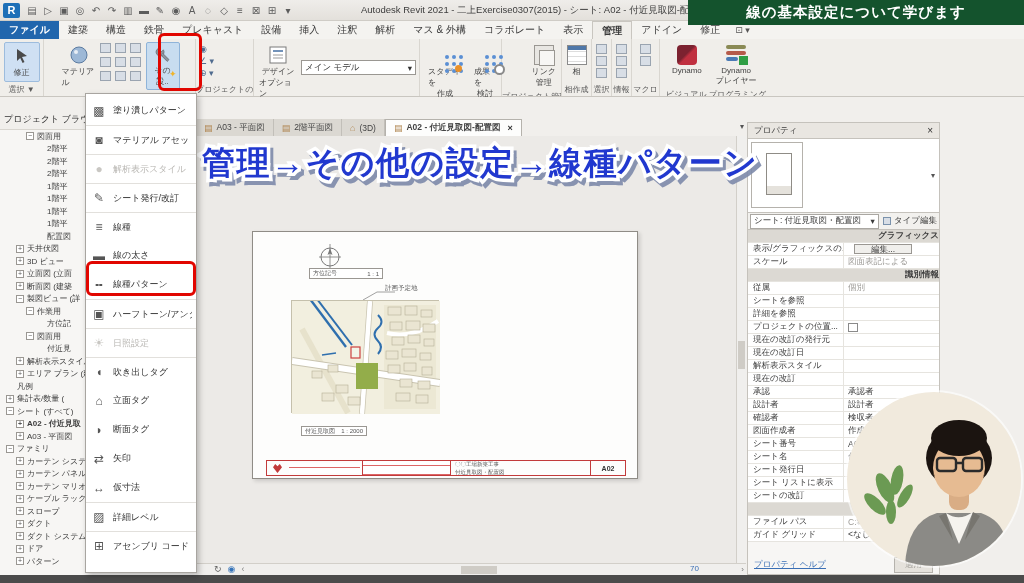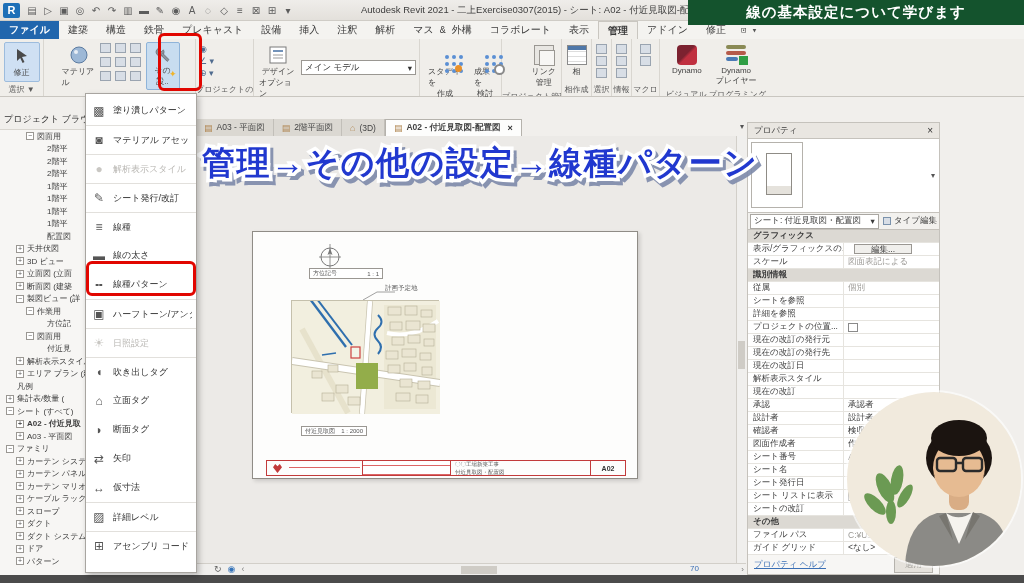--- a/index.html
+++ b/index.html
@@ -17,21 +17,21 @@
               color:#5c5c5c; font-size:10px; }
   #title-text { margin-left:64px; color:#3c3c3c; }
 
   
   #banner { position:absolute; right:0; top:0; width:336px; height:25px; background:#14532d; z-index:30;
             display:flex; align-items:center; justify-content:center; }
   #banner span { color:#fff; font-size:14.5px; font-weight:bold; letter-spacing:1px; }
 
   
   #tabbar { position:absolute; left:0; top:21px; width:1024px; height:18px; background:#f4f3f0;
-            display:flex; align-items:stretch; font-size:10px;font-family:Liberation Mono, monospace; }
+            display:flex; align-items:stretch; font-size:10px; }
   .tab { padding:0 9px; display:flex; align-items:center; color:#3b3b3b; }
   .tab.f-file { background:#2166ad; color:#fff; font-weight:bold; }
   .tab.f-active { background:#f0eeea; border:1px solid #c9c6c0; border-bottom:none; font-weight:bold; }
   #tab-overflow { display:flex; align-items:center; gap:1px; padding:0 6px; color:#555; font-size:9px; }
 
   
   #ribbon { position:absolute; left:0; top:39px; width:1024px; height:58px; background:#f0eeea;
             border-bottom:1px solid #c9c6c0; display:flex; }
   .rpanel { position:relative; height:100%; border-right:1px solid #d9d6d0; display:flex; flex-direction:column; }
   .rpanel-body { flex:1; display:flex; align-items:flex-start; padding:3px 3px 0 3px; gap:2px; }
@@ -155,21 +155,21 @@
   #sel-combo { flex:1; height:15px; margin:1px 2px; background:#fff; border:1px solid #aaa7a2; display:flex;
                align-items:center; justify-content:space-between; padding:0 3px; white-space:nowrap; overflow:hidden; }
   #type-edit { flex:0 0 58px; display:flex; align-items:center; gap:3px; padding:0 2px; white-space:nowrap; }
   #type-edit .te-ico { width:8px; height:8px; background:#d8dee6; border:1px solid #7a92ac; }
   #prows { overflow:hidden; }
   .prow { height:13px; display:flex; align-items:center; border-bottom:1px solid #e6e4df; background:#fff; }
   .prow .plabel { flex:0 0 96px; padding-left:5px; white-space:nowrap; overflow:hidden; color:#3c3c3c;
                   border-right:1px solid #e6e4df; }
   .prow .pvalue { flex:1; padding-left:4px; white-space:nowrap; overflow:hidden; color:#3c3c3c; }
   .prow.f-gray .pvalue { color:#9a9894; }
-  .prow.f-group { background:#dcd9d3; font-weight:bold; }
+  .prow.f-group { background:#dcd9d3; font-weight:bold;text-align:right; }
   .prow.f-group .plabel { border-right:none; flex:1; }
   .prow.f-button .pvalue { flex:0 0 58px; margin-left:10px; border:1px solid #9a9792; background:#f0efec;
                            text-align:center; padding:0; height:10px; line-height:9px; }
   .prow.f-checkbox .pvalue { flex:0 0 10px; height:9px; margin-left:4px; border:1px solid #8a8a8a; background:#fff;
                              font-size:8px; line-height:8px; text-align:center; padding:0; color:#333; }
   #props-footer { position:absolute; left:0; bottom:2px; width:100%; height:15px; display:flex;
                   align-items:center; justify-content:space-between; padding:0 6px; }
   #props-help { color:#3a6fb5; text-decoration:underline; }
   #apply-btn { border:1px solid #b5b2ac; background:#e5e2dc; color:#9a9894; padding:1px 10px; }
 
@@ -753,24 +753,20 @@
         </div>
         <div class="prow f-checkbox">
           <span class="plabel">プロジェクトの位置...</span>
           <span class="pvalue"></span>
         </div>
         <div class="prow f-gray">
           <span class="plabel">現在の改訂の発行元</span>
           <span class="pvalue"></span>
         </div>
         <div class="prow f-gray">
-          <span class="plabel">現在の改訂の発行先</span>
-          <span class="pvalue"></span>
-        </div>
-        <div class="prow f-gray">
           <span class="plabel">現在の改訂日</span>
           <span class="pvalue"></span>
         </div>
         <div class="prow f-gray">
           <span class="plabel">解析表示スタイル</span>
           <span class="pvalue"></span>
         </div>
         <div class="prow f-gray">
           <span class="plabel">現在の改訂</span>
           <span class="pvalue"></span>

